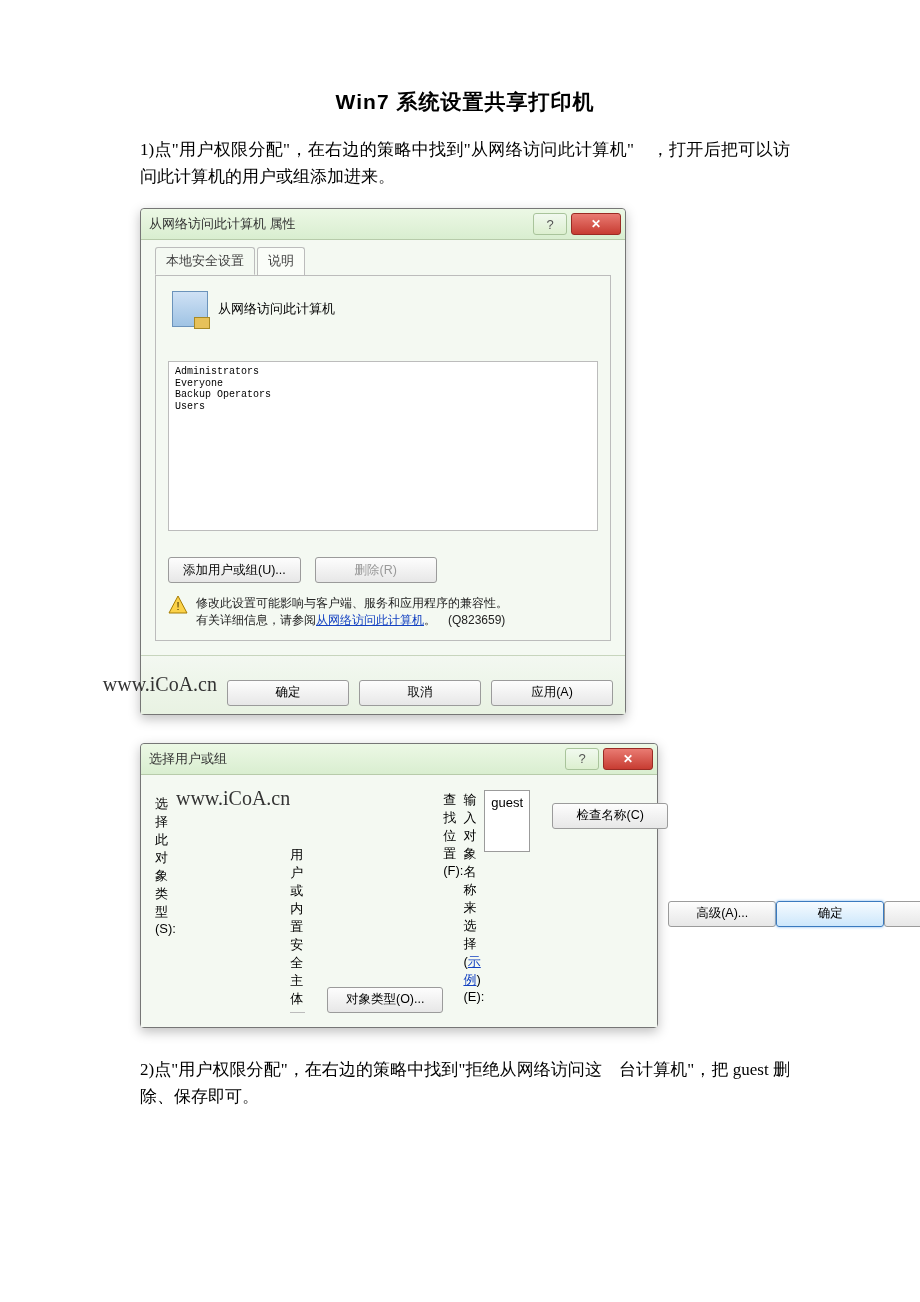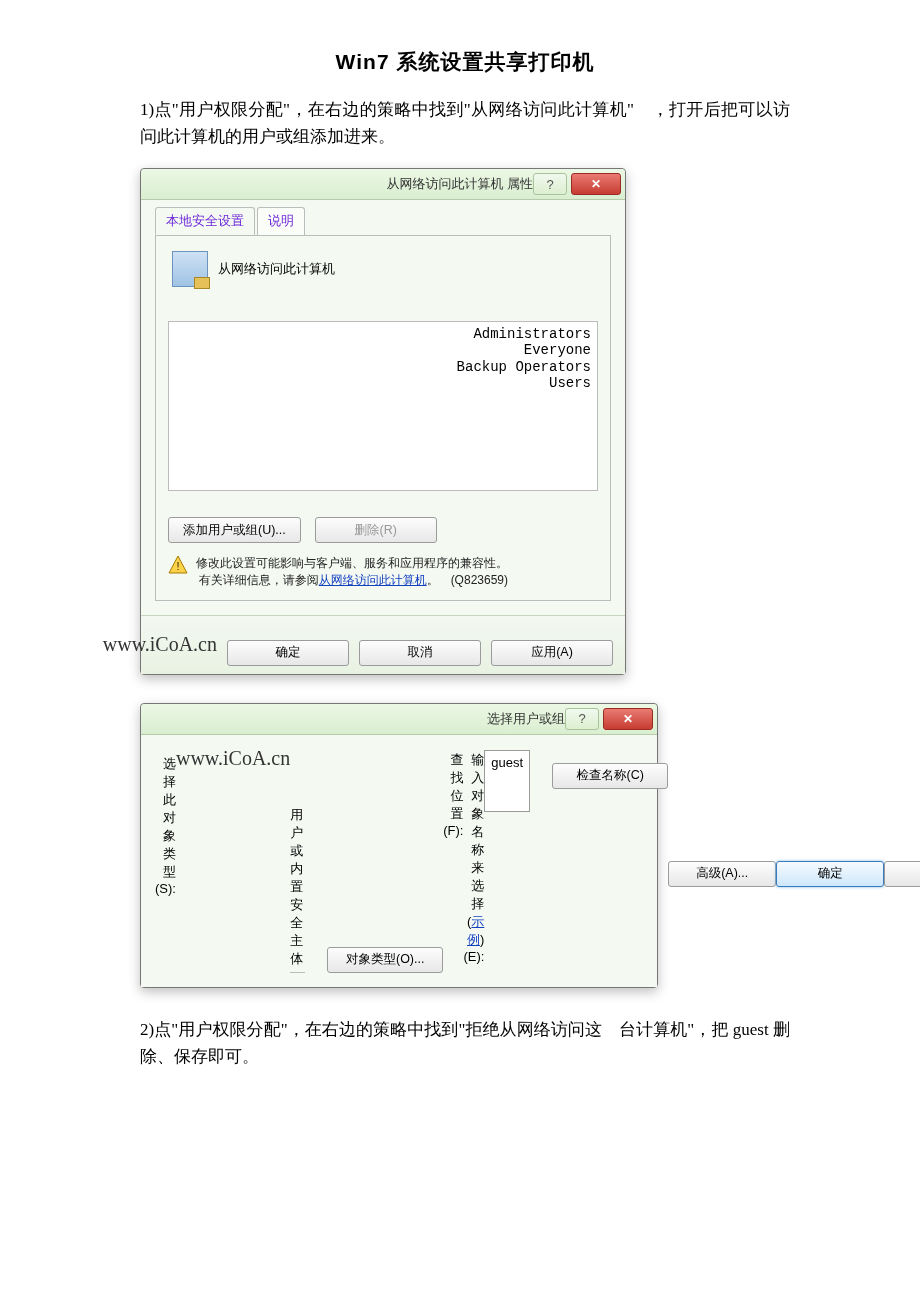--- a/index.html
+++ b/index.html
@@ -4,21 +4,21 @@
 <style>
   body {
     margin: 0;
     background: #ffffff;
     font-family: "SimSun", "Songti SC", serif;
     font-size: 17px;
     color: #000;
     width: 920px;
   }
   .page {
-    padding: 48px 130px 40px 140px;
+    padding: 88px 130px 40px 140px;
   }
   h1.title {
     font-family: "SimHei", "Heiti SC", sans-serif;
     font-weight: bold;
     font-size: 21px;
     text-align: center;
     margin: 0 0 20px 0;
     letter-spacing: 1px;
   }
   .para {
@@ -31,21 +31,20 @@
   
   .dialog {
     width: 484px;
     border: 1px solid #767676;
     border-radius: 4px;
     box-shadow: 0 4px 12px rgba(0,0,0,.25);
     margin: 12px 0 28px 0;
     font-family: "Microsoft YaHei", "SimSun", sans-serif;
     font-size: 13px;
     background:#eaf3e8;
-    text-align:right;
   }
   .title-bar {
     display:flex; align-items:center;
     height:30px;
     padding:0 0 0 8px;
     background: linear-gradient(#ecf8e5, #d9eed0);
     border-bottom:1px solid #b7cbaa;
     border-radius:4px 4px 0 0;
   }
   .title-bar .text { flex:1; font-size:13px; color:#333;}
@@ -81,21 +80,21 @@
     top:1px;
   }
   .tab {
     padding:4px 10px;
     border:1px solid #bcbcbc;
     border-bottom:none;
     background:#fafdf8;
     font-size:13px;
     border-radius:3px 3px 0 0;
     margin-right:2px;
-    color:#6d28d9;
+    color:#404040;
     cursor:pointer;
   }
   .tab.active {
     background:#f4f9f2;
     border-bottom:1px solid #f4f9f2;
   }
   .tab-pane {
     border:1px solid #bcbcbc;
     border-top:none;
     padding:10px 12px 12px 12px;
@@ -114,21 +113,21 @@
     content:"";position:absolute;right:-3px;bottom:-3px;
     width:14px;height:10px;background:#e6c15a;border:1px solid #a88924;
   }
   .listbox {
     margin-top:28px;
     border:1px solid #bcbcbc;
     background:#fff;
     height:160px;
     padding:4px 6px;
     font-family:"Courier New","SimSun",monospace;
-    font-size:14px;
+    font-size:10px;
     color:#000;
     overflow:auto;
   }
   .listbox div { line-height:1.15;}
   .row-btns{
     display:flex; gap:14px;
     margin:10px 0 8px 0;
   }
   .win-btn{
     display:inline-flex;align-items:center;justify-content:center;

